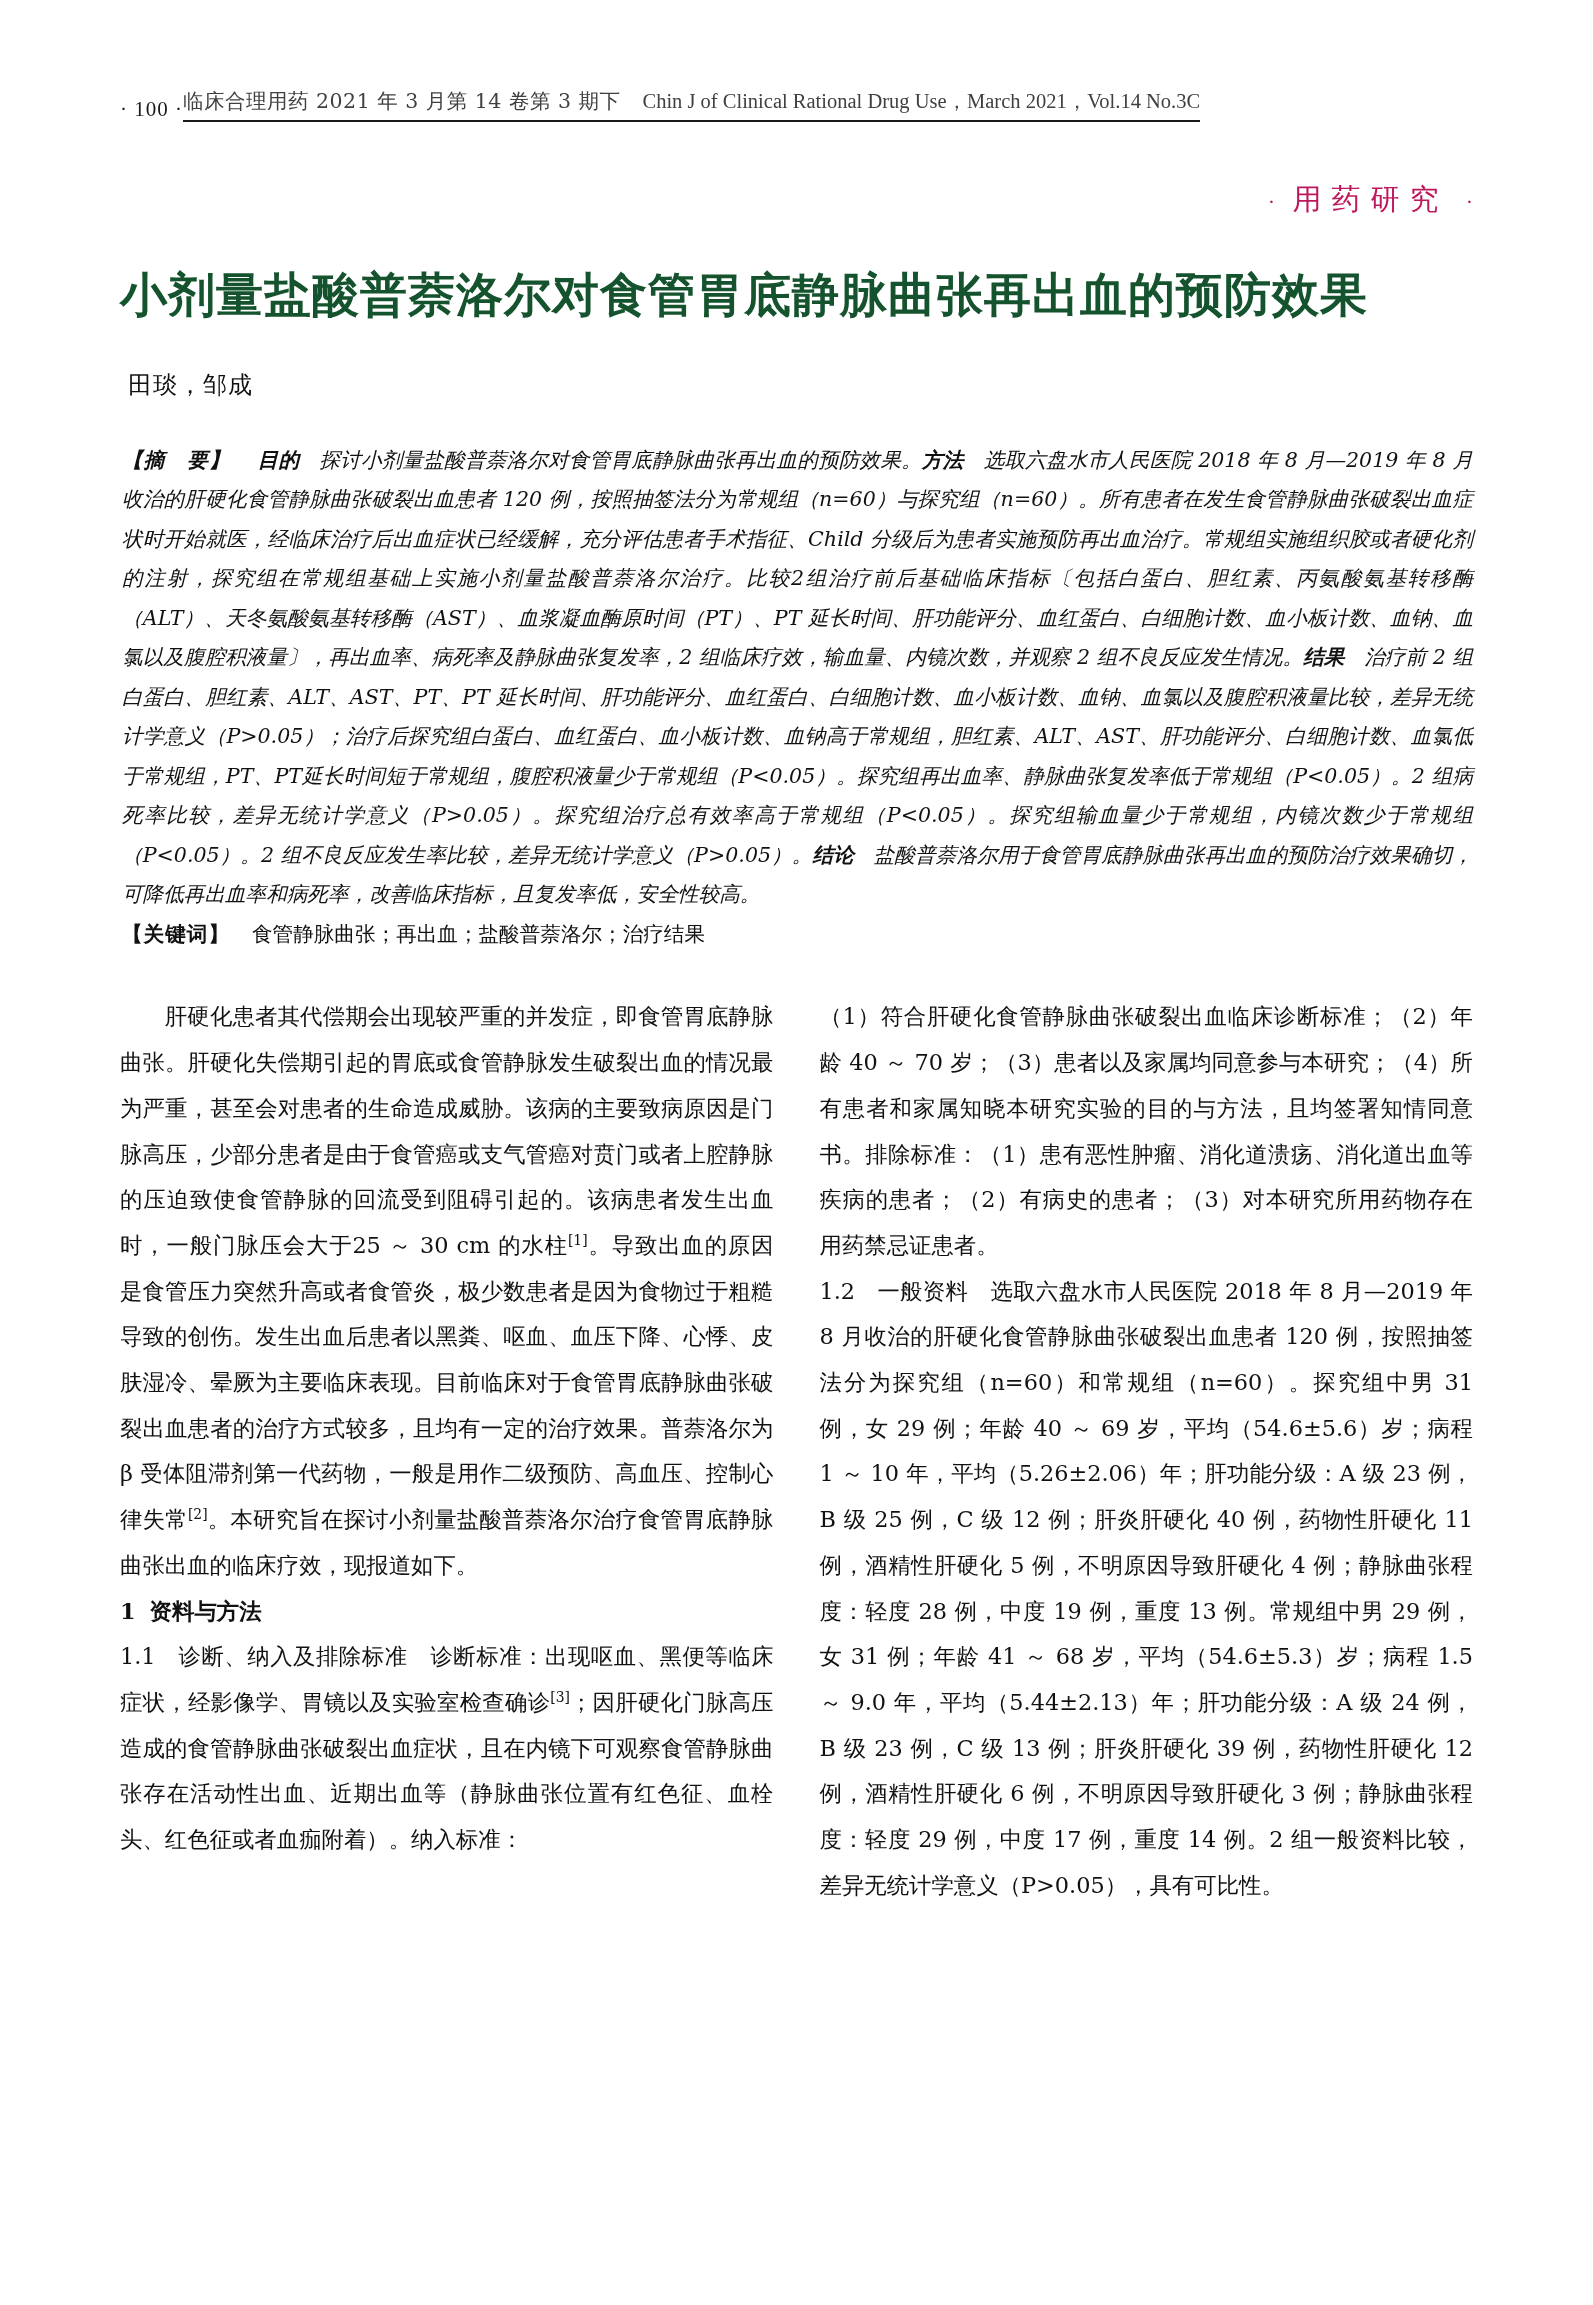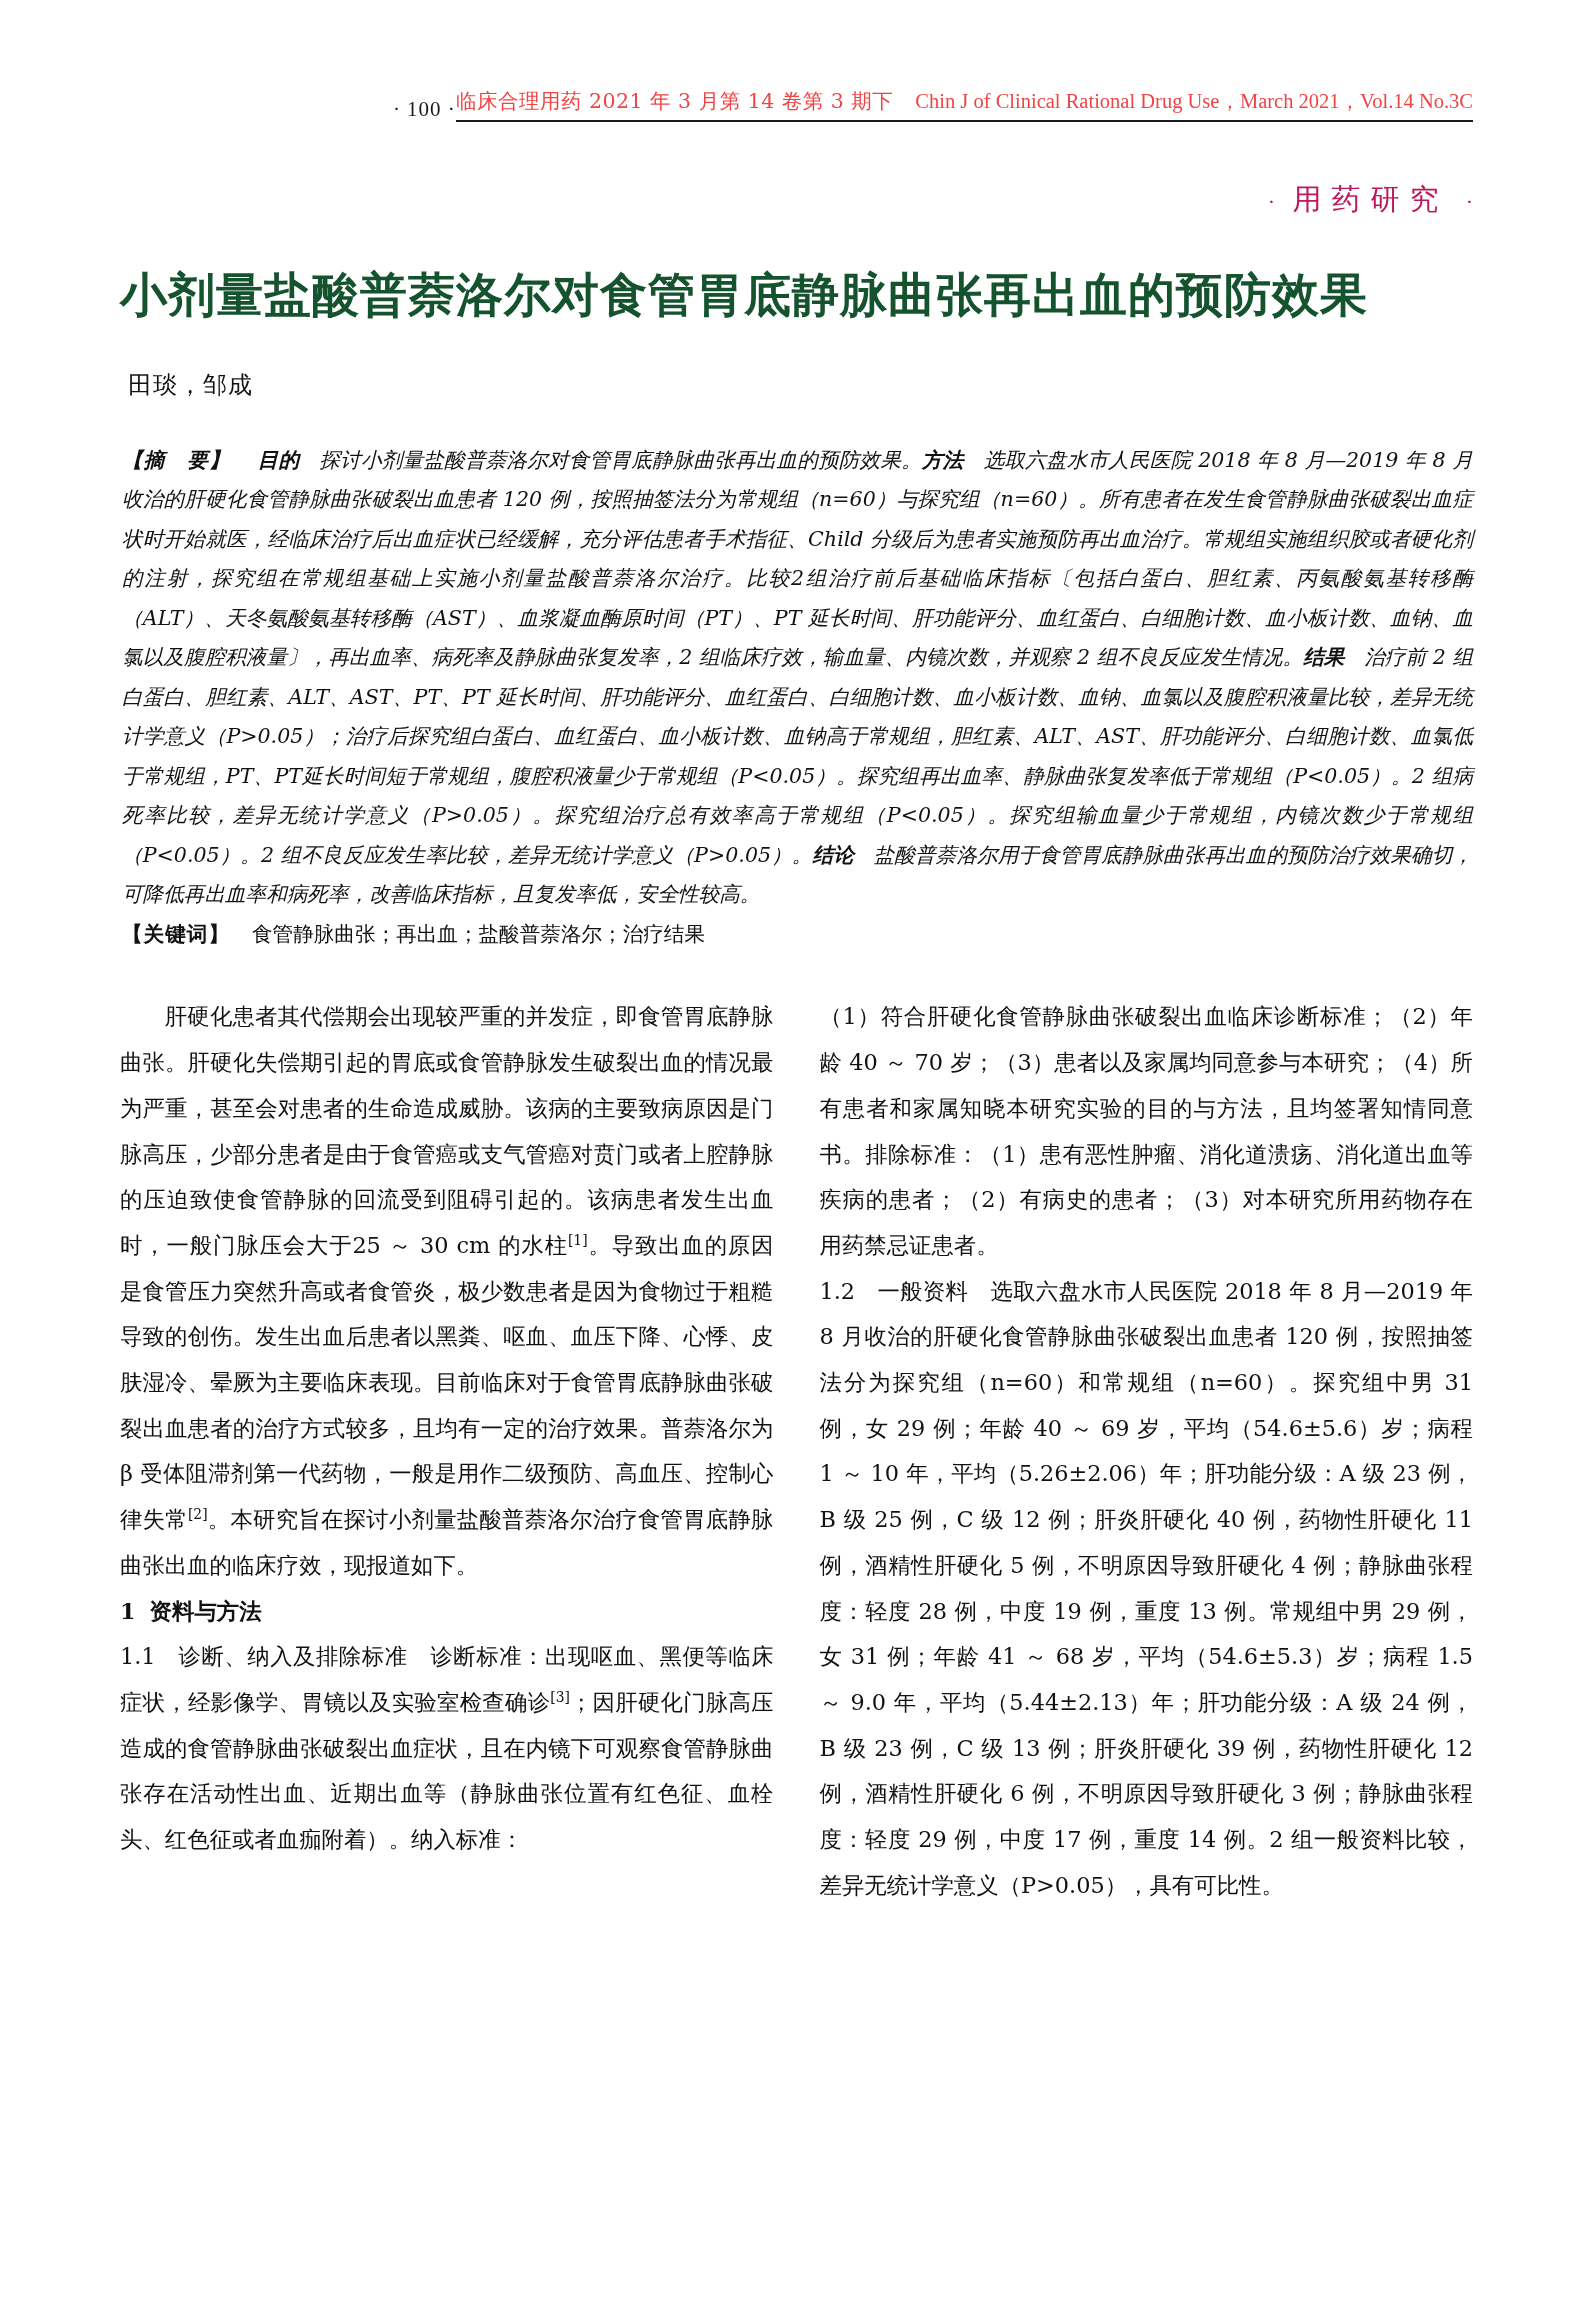--- a/index.html
+++ b/index.html
@@ -21,36 +21,36 @@
     width: 1593px;
     height: 2305px;
     box-sizing: border-box;
     padding: 0 120px;
   }
 
   
   .running-head {
     display: flex;
     align-items: flex-end;
-    justify-content: flex-end;
+    justify-content: flex-start;
     height: 60px;
     padding-top: 62px;
   }
   .folio {
     font-size: 21px;
     letter-spacing: 1px;
     white-space: nowrap;
     color: #1a1a1a;
   }
   .journal-line {
     border-bottom: 2px solid #1a1a1a;
     padding-bottom: 5px;
     font-size: 20.5px;
     white-space: nowrap;
-    color: #ef4444;
+    color: #404040;
     flex: 0 0 auto;
   }
   .journal-line .cn { font-family: "DejaVu Serif", serif; letter-spacing: .5px; }
   .journal-line .en { margin-left: 22px; font-family: "Liberation Serif", serif; }
 
   
   .section-flag {
     margin-top: 58px;
     text-align: right;
     font-family: Liberation Serif, serif;

